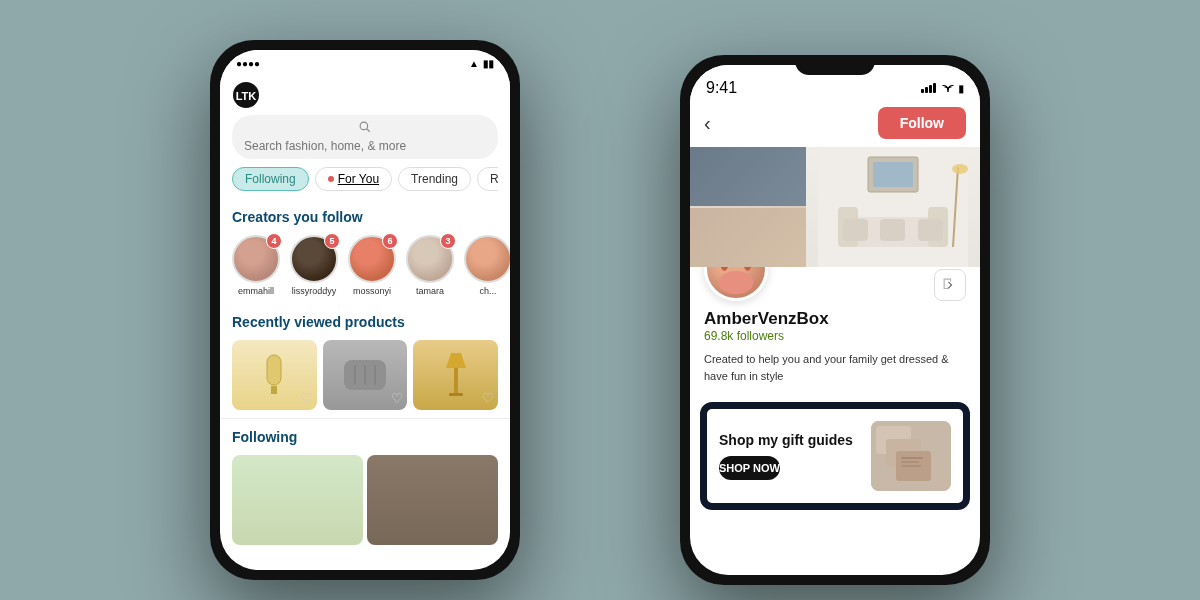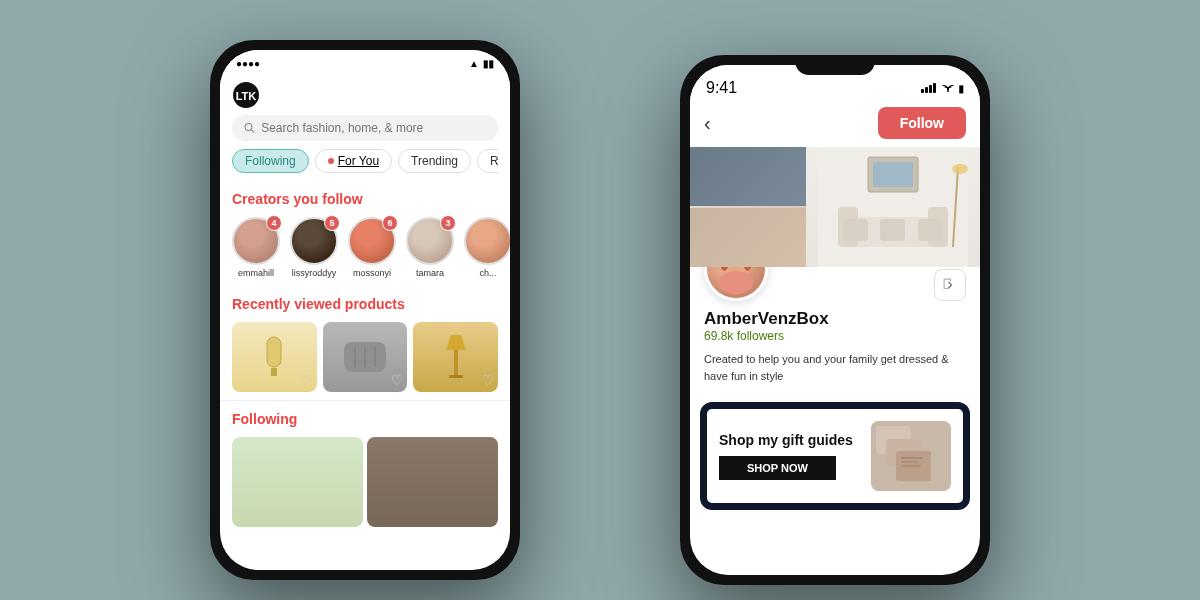--- a/index.html
+++ b/index.html
@@ -109,20 +109,21 @@
     }
 
     .search-bar {
       display: flex;
       align-items: center;
       background: #f2f2f2;
       border-radius: 20px;
       padding: 6px 12px;
       gap: 6px;
       margin-bottom: 8px;
+      flex-direction: column;
     }
 
     .search-bar input {
       border: none;
       background: transparent;
       font-size: 12px;
       color: #888;
       outline: none;
       width: 100%;
     }
@@ -168,21 +169,21 @@
 
     .tab-pill.plain {
       background: #fff;
       border: 1px solid #ddd;
       color: #333;
     }
 
     .section-title {
       font-size: 14px;
       font-weight: 700;
-      color: #ef4444;
+      color: #0c4a6e;
       padding: 10px 12px 6px;
     }
 
     
     .creators-row {
       display: flex;
       gap: 10px;
       padding: 4px 12px 8px;
       overflow: hidden;
     }
@@ -436,22 +437,22 @@
       font-size: 14px;
       font-weight: 700;
       color: #111;
       margin-bottom: 8px;
     }
 
     .shop-now-btn {
       background: #111;
       color: #fff;
       border: none;
-      border-radius: 0;
-      padding: 6px 28px;
+      border-radius: 12px;
+      padding: 6px 0;
       font-size: 11px;
       font-weight: 600;
       cursor: pointer;
     }
 
     .gift-card-img {
       width: 80px;
       height: 70px;
       border-radius: 8px;
       background: linear-gradient(135deg, #c8b8a8, #d8c8b8);

